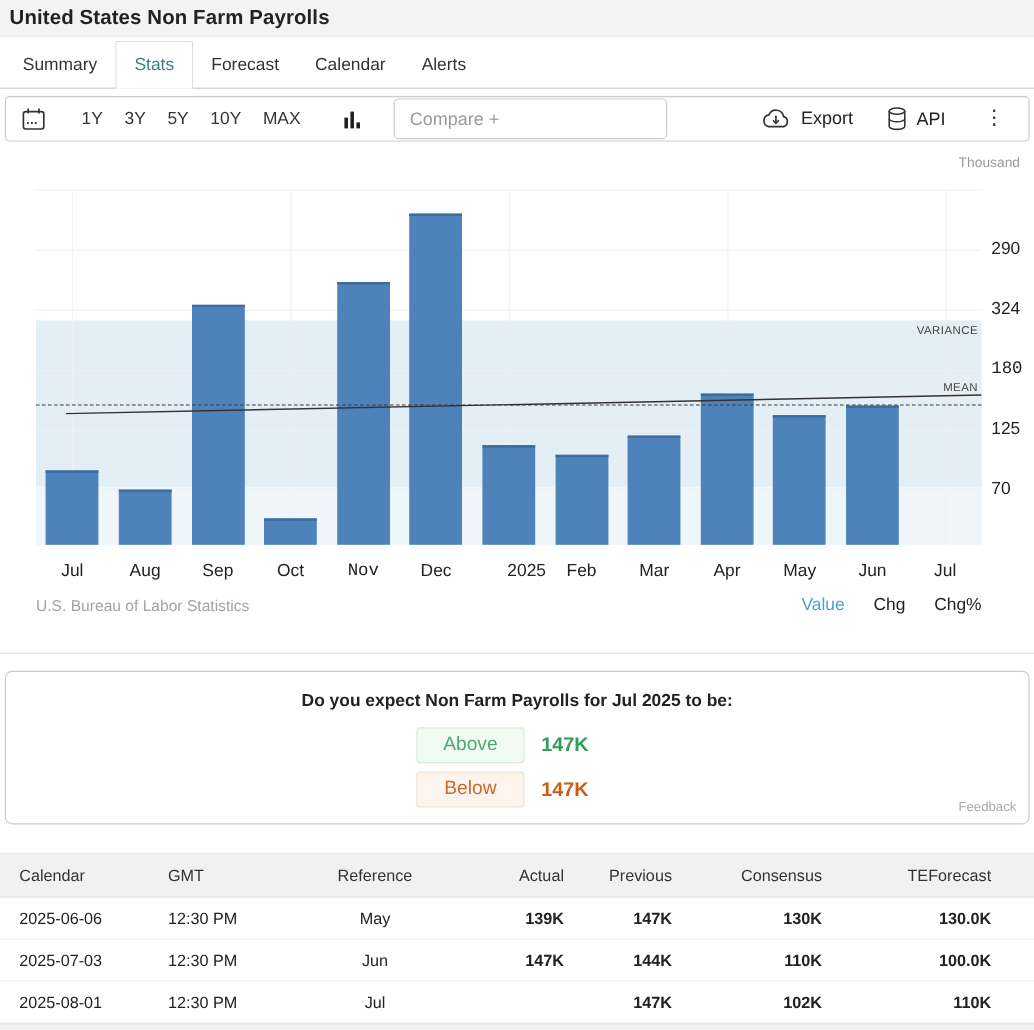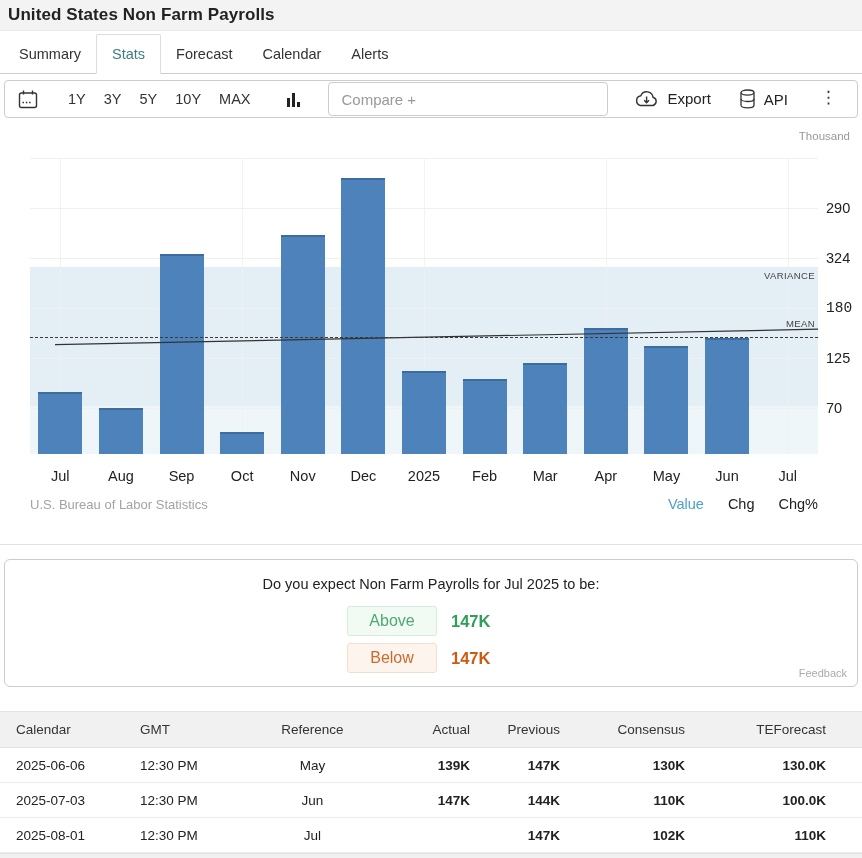--- a/index.html
+++ b/index.html
@@ -20,21 +20,21 @@
   .tab .caret { font-size:10px; margin-left:5px; color:#333; }
 
   
   .toolbar { display:flex; align-items:center; margin:6px 4px; border:1px solid #ccc;
     border-radius:4px; height:38px; padding:0 12px; background:#fff; }
   .icon-btn { display:flex; align-items:center; cursor:pointer; }
   .cal-btn { margin-right:20px; }
   .range-btn { font-size:14.5px; color:#333; margin:0 9px; cursor:pointer; }
   .bars-icon { margin:0 28px; display:flex; align-items:flex-end; gap:2px; cursor:pointer; height:15px; }
   .bars-icon i { display:block; width:3px; background:#222; }
-  .compare-input { width:280px; height:34px; border:1px solid #ccc; border-radius:4px;
+  .compare-input { width:228px; height:34px; border:1px solid #ccc; border-radius:4px;
     font-size:15px; padding:0 12px; color:#333; outline:none; font-family:inherit; }
   .compare-input::placeholder { color:#999; }
   .toolbar-right { margin-left:auto; display:flex; align-items:flex-start; gap:28px; padding-right:4px; }
   .tool-btn { display:flex; align-items:center; gap:8px; font-size:15px; color:#222; cursor:pointer; }
   .dots-btn { font-size:17px; color:#333; cursor:pointer; line-height:1; padding:0 4px; }
 
   
   .chart-wrap { position:relative; height:390px; }
   .unit-label { position:absolute; top:6px; right:12px; font-size:11.5px; color:#999; }
   .plot { position:absolute; left:30px; top:34px; width:788px; height:296px; }
@@ -51,21 +51,21 @@
   .source-label { margin-left:30px; font-size:13px; color:#a3a3a3; }
   .modes { margin-left:auto; display:flex; gap:24px; padding-right:44px; font-size:14.5px; }
   .mode { color:#222; cursor:pointer; }
   .mode.active { color:#4ba1d1; }
 
   .divider { margin-top:30px; border-top:1px solid #e2e2e2; }
 
   
   .poll-box { margin:14px 4px 0; border:1px solid #ccc; border-radius:6px; height:128px;
     position:relative; background:#fff; }
-  .poll-q { text-align:center; padding-top:16px; font-size:14.5px; color:#222; }
+  .poll-q { text-align:center; padding-top:16px; font-size:14.5px; color:#222;font-weight:bold; }
   .poll-rows { margin-top:14px; }
   .poll-row { display:flex; justify-content:center; align-items:center; margin-bottom:7px; }
   .poll-btn { width:90px; height:30px; display:flex; align-items:center; justify-content:center;
     font-size:16px; border-radius:3px; cursor:pointer; }
   .poll-btn.above { background:#f1faf3; border:1px solid #d8eadatrim; }
   .poll-btn.above { background:#f1faf3; border:1px solid #d8eadb; color:#4fa970; }
   .poll-btn.below { background:#fdf4ed; border:1px solid #f0dfd0; color:#c96a2e; }
   .poll-val { width:64px; margin-left:14px; font-weight:bold; font-size:16.5px; }
   .poll-val.green { color:#2f9e57; }
   .poll-val.orange { color:#cc5c14; }
@@ -181,23 +181,23 @@
       <span class="ytick" style="top: 234.369px;">125</span>
       <span class="ytick" style="top: 184.277px; font-family: Liberation Mono, monospace;">180</span>
       <span class="ytick" style="top: 134.185px;">324</span>
       <span class="ytick" style="top: 84.0923px;">290</span>
     </div>
   <div id="xticks">
       <span class="xtick" style="left: 29.3077px;">Jul</span>
       <span class="xtick" style="left: 89.9231px;">Aug</span>
       <span class="xtick" style="left: 150.538px;">Sep</span>
       <span class="xtick" style="left: 211.154px;">Oct</span>
-      <span class="xtick" style="left: 271.769px;">Nov</span>
+      <span class="xtick" style="left: 271.769px; font-family: Liberation Mono, monospace;">Nov</span>
       <span class="xtick" style="left: 332.385px;">Dec</span>
-      <span class="xtick" style="left: 393px;">2025</span>
+      <span class="xtick" style="left: 393px; text-align: right;">2025</span>
       <span class="xtick" style="left: 453.615px;">Feb</span>
       <span class="xtick" style="left: 514.231px;">Mar</span>
       <span class="xtick" style="left: 574.846px;">Apr</span>
       <span class="xtick" style="left: 635.462px;">May</span>
       <span class="xtick" style="left: 696.077px;">Jun</span>
       <span class="xtick" style="left: 756.692px;">Jul</span>
     </div>
   <div class="chart-footer">
     <span class="source-label">U.S. Bureau of Labor Statistics</span>
     <span class="modes" id="modes">

